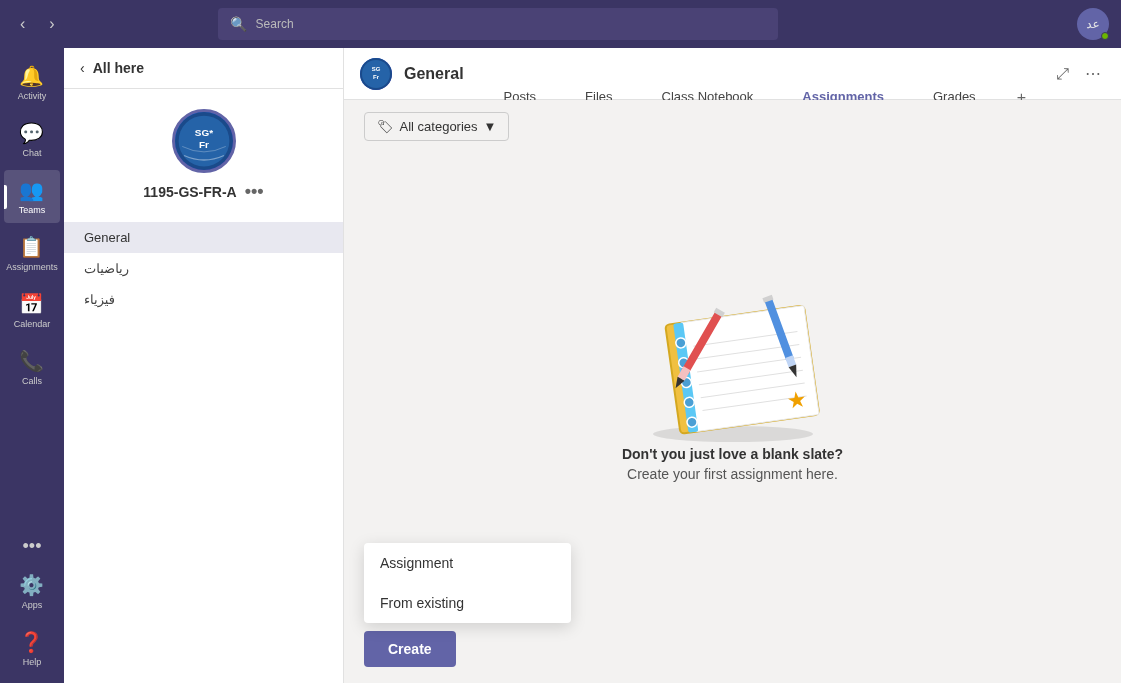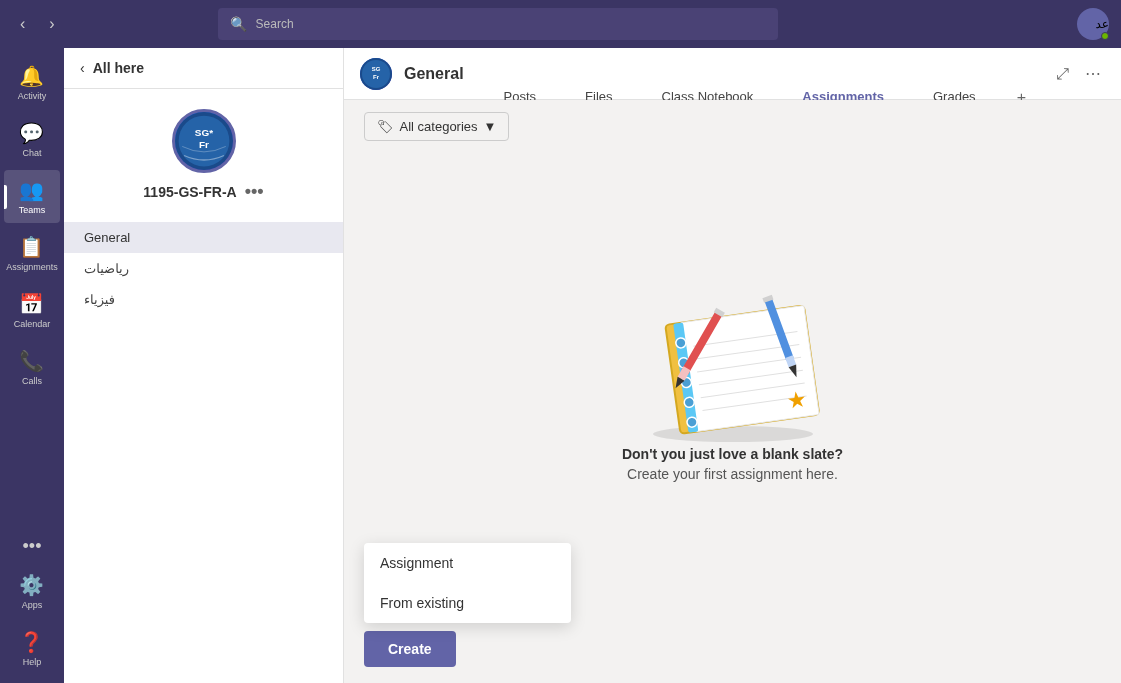--- a/index.html
+++ b/index.html
@@ -27,22 +27,22 @@
       padding: 0 12px; height: 32px;
     }
     .search-bar input {
       background: none; border: none; outline: none;
       color: #fff; font-size: 12px; width: 100%;
     }
     .search-bar input::placeholder { color: #bbb; }
     .search-icon { color: #bbb; margin-right: 8px; font-size: 14px; }
     .avatar {
       width: 32px; height: 32px; border-radius: 50%;
-      background: #6264a7; color: #000000; font-size: 12px;
-      display: flex; align-items: center; justify-content: flex-end;
+      background: #6264a7; color: #e5e5e5; font-size: 12px;
+      display: flex; align-items: center; justify-content: center;
       margin-left: auto; position: relative; cursor: pointer;
     }
     .avatar-dot {
       width: 8px; height: 8px; background: #6bb700; border-radius: 50%;
       position: absolute; bottom: 0; right: 0; border: 1px solid #3b3564;
     }
 
     
     .main-layout { display: flex; flex: 1; overflow: hidden; }
 

